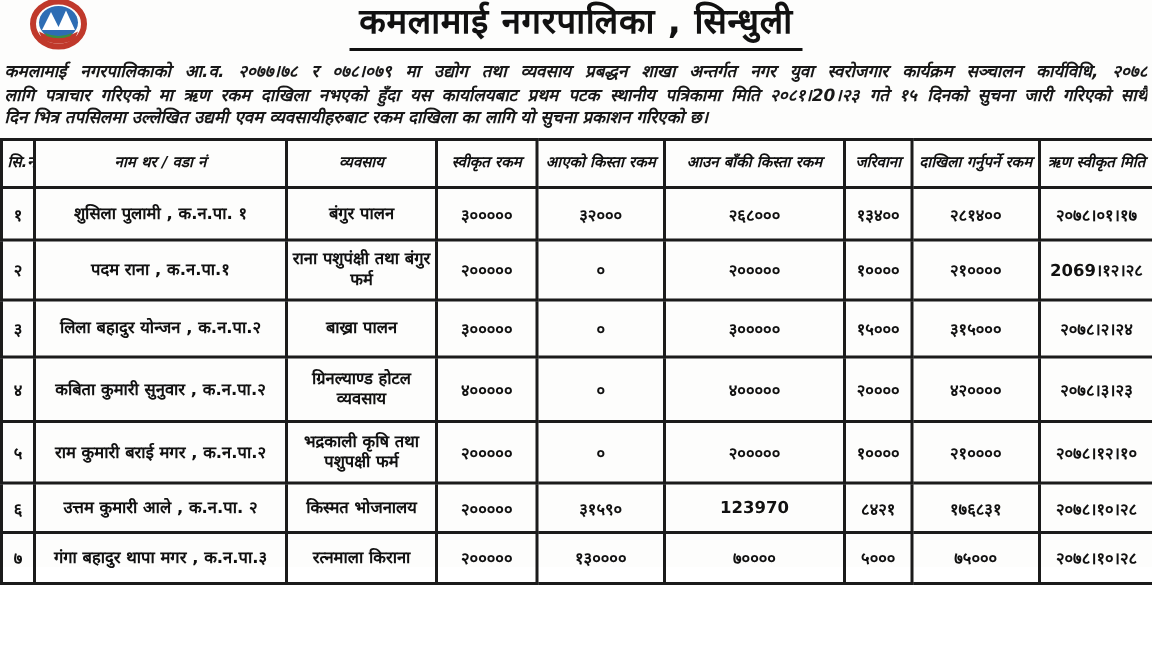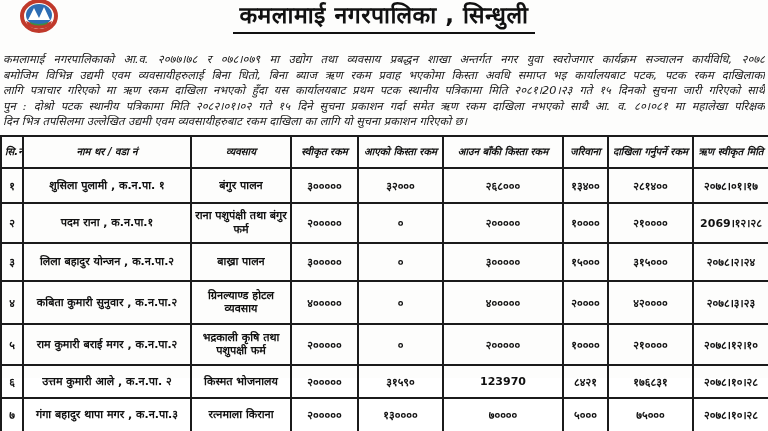--- a/index.html
+++ b/index.html
@@ -36,23 +36,23 @@
   .page-title {
     display: inline-block;
     font-size: 23px;
     font-weight: bold;
     letter-spacing: 0.5px;
     border-bottom: 2.5px solid #111111;
     padding: 0 6px 2px 6px;
     line-height: 1.25;
   }
   .notice {
-    margin: 16px 3px 0 3px;
+    margin: 4px 3px 0 3px;
     font-size: 11.3px;
-    font-weight: normal;
+    font-weight: bold;
     font-style: italic;
     color: #181818;
   }
   .notice-line {
     line-height: 15.6px;
     text-align: justify;
     text-align-last: justify;
     white-space: nowrap;
     overflow: hidden;
   }
@@ -97,23 +97,21 @@
       <path d="M14,28 Q23,32 32,28 L31,30 Q23,33 15,30 Z" fill="#3e8e41"></path>
       <rect x="20" y="2" width="6" height="5" fill="#c0392b"></rect>
     </svg>
     <div class="title-wrap">
       <span class="page-title">कमलामाई नगरपालिका , सिन्धुली</span>
     </div>
   </div>
 
   <div class="notice">
       <div class="notice-line">कमलामाई नगरपालिकाको आ.व. २०७७।७८ र ०७८।०७९ मा उद्योग तथा व्यवसाय  प्रबद्धन शाखा अन्तर्गत नगर युवा स्वरोजगार कार्यक्रम सञ्चालन कार्यविधि, २०७८</div>
-      <div class="notice-line">बमोजिम  विभिन्न उद्यमी एवम व्यवसायीहरुलाई  बिना धितो, बिना ब्याज ऋण रकम प्रवाह भएकोमा किस्ता अवधि समाप्त भइ कार्यालयबाट पटक, पटक रकम दाखिलाका</div>
       <div class="notice-line">लागि पत्राचार गरिएको मा ऋण रकम दाखिला नभएको हुँदा यस कार्यालयबाट प्रथम पटक स्थानीय पत्रिकामा  मिति २०८१।20।२३ गते १५ दिनको सुचना जारी गरिएको साथै</div>
-      <div class="notice-line">पुन : दोश्रो पटक स्थानीय पत्रिकामा मिति २०८२।०१।०२ गते १५ दिने सुचना प्रकाशन गर्दा समेत ऋण रकम दाखिला नभएको  साथै आ. व. ८०।०८१ मा महालेखा परिक्षक</div>
       <div class="notice-line last">दिन भित्र तपसिलमा उल्लेखित उद्यमी एवम व्यवसायीहरुबाट  रकम दाखिला का लागि यो सुचना प्रकाशन गरिएको छ।</div>
     </div>
 
   <table class="loan-table">
     <colgroup>
       <col style="width:22px">
         <col style="width:168px">
         <col style="width:100px">
       <col style="width:67px">
         <col style="width:85px">

